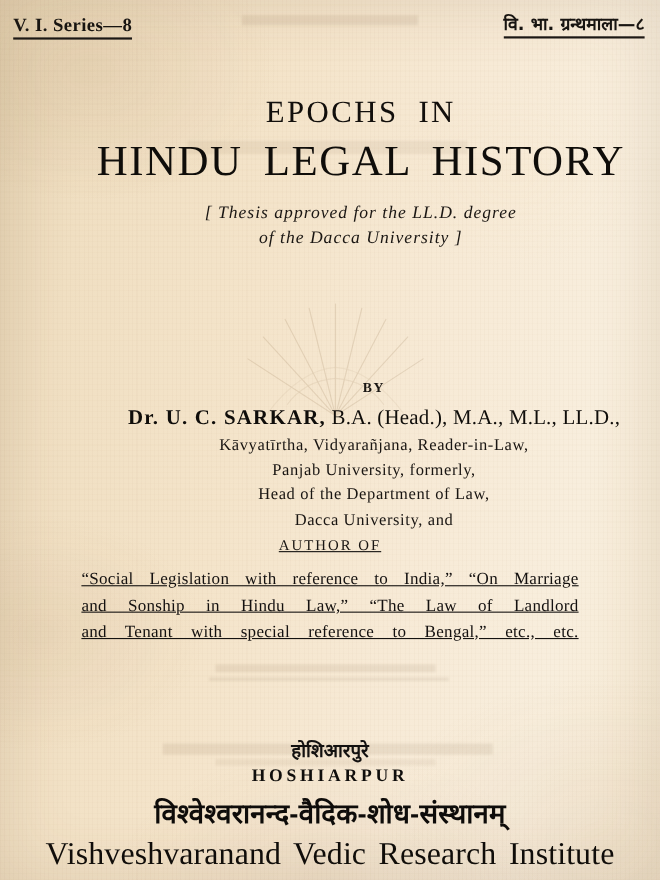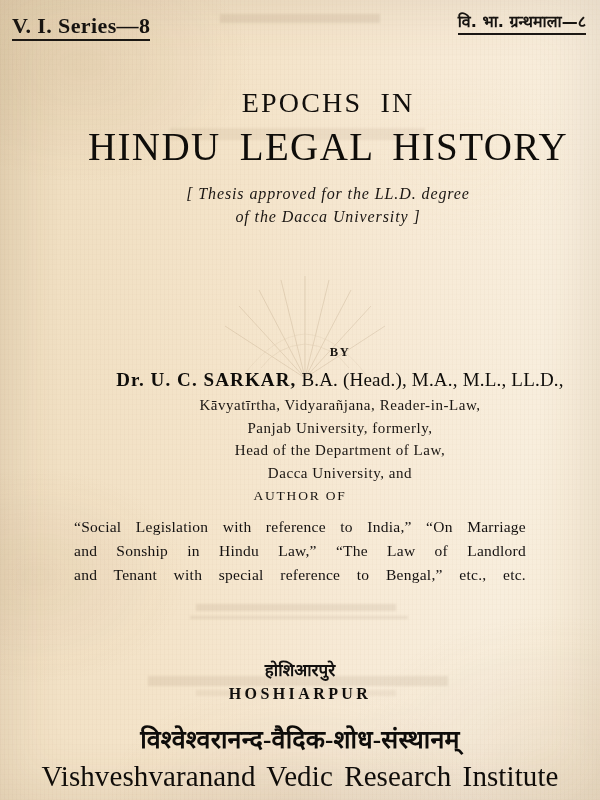--- a/index.html
+++ b/index.html
@@ -95,21 +95,21 @@
   .series-right {
     position: absolute;
     font-weight: bold;
     border-bottom: 2px solid #1a1714;
     padding-bottom: 2px;
     white-space: nowrap;
     line-height: 1.05;
   }
   .series-left {
     left: 12px;
-    font-size: 22px;
+    font-size: 17px;
     letter-spacing: .4px;
   }
   .series-right {
     right: 14px;
     font-size: 16px;
     font-family: "DejaVu Sans", "Liberation Sans", sans-serif;
     font-weight: 600;
   }
 
   
@@ -183,20 +183,21 @@
     margin-top: 3px;
   }
 
   
   .works-block {
     position: absolute;
     top: 488px;
     left: 0;
     width: 600px;
     text-align: center;
+    text-decoration: underline;
   }
   .author-of {
     font-size: 13.5px;
     letter-spacing: 1.8px;
     color: #181411;
   }
   .works-text {
     margin: 11px auto 0;
     width: 452px;
     font-size: 15.5px;
@@ -232,22 +233,22 @@
     color: #131110;
   }
   .city-roman {
     margin-top: 4px;
     font-size: 16px;
     font-weight: bold;
     letter-spacing: 3.4px;
     color: #100e0c;
   }
   .inst-deva {
-    margin-top: 22px;
-    font-family: Liberation Serif, serif;
+    margin-top: 10px;
+    font-family: Liberation Sans, sans-serif;
     font-size: 25px;
     font-weight: bold;
     line-height: 1.2;
     letter-spacing: .2px;
     color: #0e0c0a;
   }
   .inst-roman {
     margin-top: 5px;
     font-size: 29px;
     letter-spacing: .1px;

